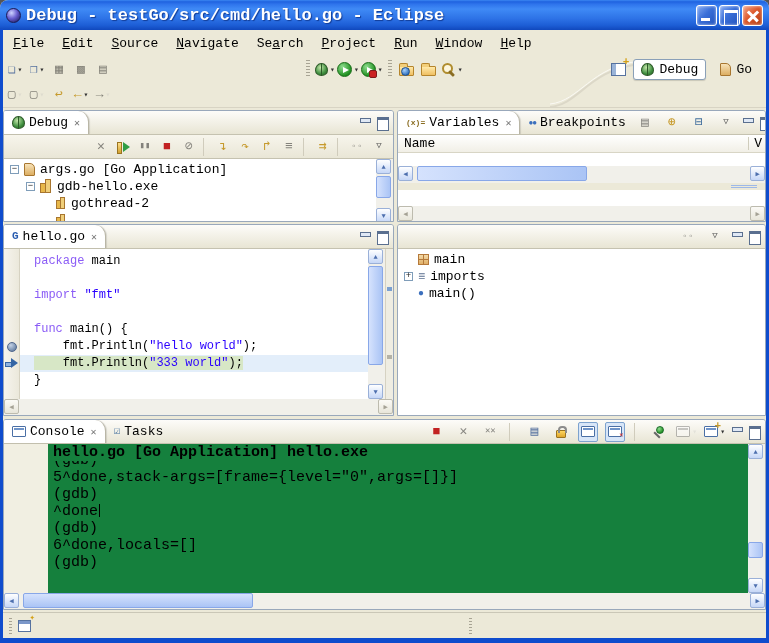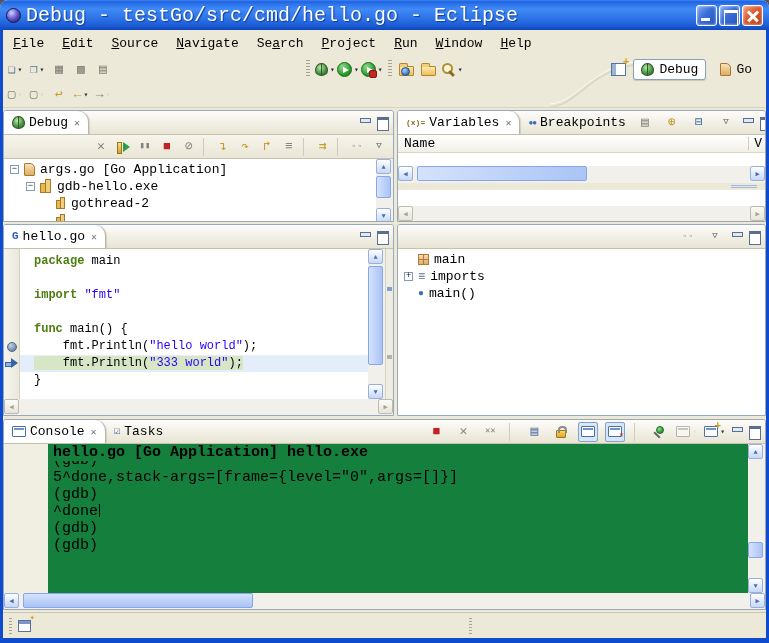--- a/index.html
+++ b/index.html
@@ -8,21 +8,21 @@
        overflow:hidden;font-family:"Liberation Mono",monospace;color:#000;}
   .frame{position:absolute;top:29px;left:0;right:0;bottom:0;border:3px solid #0f4ccd;border-top:none;
          border-bottom-width:5px;pointer-events:none;z-index:60;}
   
   .titlebar{position:absolute;top:0;left:0;right:0;height:30px;display:flex;align-items:center;
     background:linear-gradient(180deg,#3b87f2 0%,#1f63e0 6%,#2e74ec 14%,#3f8af6 30%,#2d72e6 62%,#1d5ed6 84%,#1048bd 100%);
     padding:0 6px;gap:5px;}
   .app-icon{width:15px;height:15px;border-radius:50%;
     background:radial-gradient(circle at 35% 30%,#cdd4ff,#6a5fd0 45%,#2c2a78 82%);
     border:1px solid #1c1a55;flex:0 0 auto;}
-  .title-text{color:#fff;font-size:20px;font-weight:normal;text-shadow:1px 1px 1px #123c96;white-space:nowrap;}
+  .title-text{color:#fff;font-size:17px;font-weight:bold;text-shadow:1px 1px 1px #123c96;white-space:nowrap;}
   .winbtns{margin-left:auto;display:flex;gap:2px;}
   .wbtn{width:21px;height:21px;border:1px solid #fff;border-radius:3px;position:relative;
     background:linear-gradient(135deg,#86abf2,#3a6fd8 45%,#2253bd);box-shadow:inset 0 0 3px rgba(255,255,255,.7);}
   .wbtn.close{background:linear-gradient(135deg,#f2a285,#dd5a2e 45%,#b03a10);}
   .wbtn.min::before{content:"";position:absolute;left:4px;bottom:4px;width:9px;height:3px;background:#fff;}
   .wbtn.max::before{content:"";position:absolute;left:4px;top:4px;width:12px;height:12px;border:1px solid #fff;border-top:3px solid #fff;}
   .wbtn.close::before,.wbtn.close::after{content:"";position:absolute;left:3px;top:9px;width:14px;height:2.5px;background:#fff;transform:rotate(45deg);}
   .wbtn.close::after{transform:rotate(-45deg);}
   
   .menubar{position:absolute;top:30px;left:0;right:0;height:26px;display:flex;align-items:center;padding-left:4px;}
@@ -126,21 +126,21 @@
   .gutter{width:16px;background:linear-gradient(90deg,#f6f4ee,#ebe8db);border-right:1px solid #d6d2c2;padding-top:4px;}
   .grow{height:17px;display:flex;align-items:center;justify-content:center;}
   .mk-bp{width:10px;height:10px;border-radius:50%;border:1px solid #4f668c;background:radial-gradient(circle at 35% 30%,#c4d2e6,#6d86a8 75%);}
   .mk-arrow{position:relative;width:13px;height:11px;}
   .mk-arrow::before{content:"";position:absolute;left:0;top:4px;width:5px;height:3px;background:#8fb2e0;border:1px solid #3465a4;}
   .mk-arrow::after{content:"";position:absolute;left:6px;top:0;border-left:7px solid #3465a4;border-top:5.5px solid transparent;border-bottom:5.5px solid transparent;}
   .code{flex:1;background:#fff;padding:4px 0 0 0;overflow:hidden;font-size:12px;}
   .cline{height:17px;line-height:17px;padding-left:14px;white-space:pre;}
   .cline.current{background:#e3eefa;}
   .cline.current .codetext{background:#d7e7c6;}
-  .kw{color:#4d7c0f;font-weight:bold;text-align:right;} .str{color:#2a00ff;}
+  .kw{color:#8b5cf6;font-weight:normal;text-align:right;} .str{color:#2a00ff;}
   .ovr{width:8px;background:#efede2;border-left:1px solid #d6d2c2;position:relative;}
   .ovr .m1{position:absolute;left:1px;top:38px;width:5px;height:4px;background:#7ba0d0;}
   .ovr .m2{position:absolute;left:1px;top:106px;width:5px;height:4px;background:#b4b2a6;}
   
   .vhdr{height:18px;background:linear-gradient(180deg,#fff,#f1efe6);border-bottom:1px solid #d8d5c5;
     display:flex;align-items:center;font-size:13px;position:relative;padding-left:6px;}
   .vhdr .vcol{position:absolute;right:3px;}
   .vhdr .vdiv{position:absolute;right:16px;top:2px;bottom:2px;width:1px;background:#cfccbc;}
   .sash{height:7px;background:#ece9d8;position:relative;}
   .sash .grip{position:absolute;right:8px;top:2px;width:26px;height:3px;border-top:1px solid #9db8e8;border-bottom:1px solid #9db8e8;}
@@ -540,20 +540,21 @@
     </div>
     <div style="display:flex;height:149px;">
       <div class="con-body" style="flex:1;">
         <div class="con-line" style="font-weight:bold;">hello.go [Go Application] hello.exe</div>
         <div id="console-lines" style="overflow:hidden;">
             <div class="con-line clip">(gdb)</div>
             <div class="con-line">5^done,stack-args=[frame={level="0",args=[]}]</div>
             <div class="con-line">(gdb)</div>
             <div class="con-line">^done<span class="caret"></span></div>
             <div class="con-line">(gdb)</div>
+            <div class="con-line">6^done,locals=[]</div>
             <div class="con-line">(gdb)</div>
           </div>
       </div>
       <div class="sb sbv">
         <span class="sb-btn" style="top:0;left:0;">▲</span>
         <span class="sb-thumb" style="top:98px;left:0;width:15px;height:16px;"></span>
         <span class="sb-btn" style="bottom:0;left:0;">▼</span>
       </div>
     </div>
     <div class="sb sbh">

